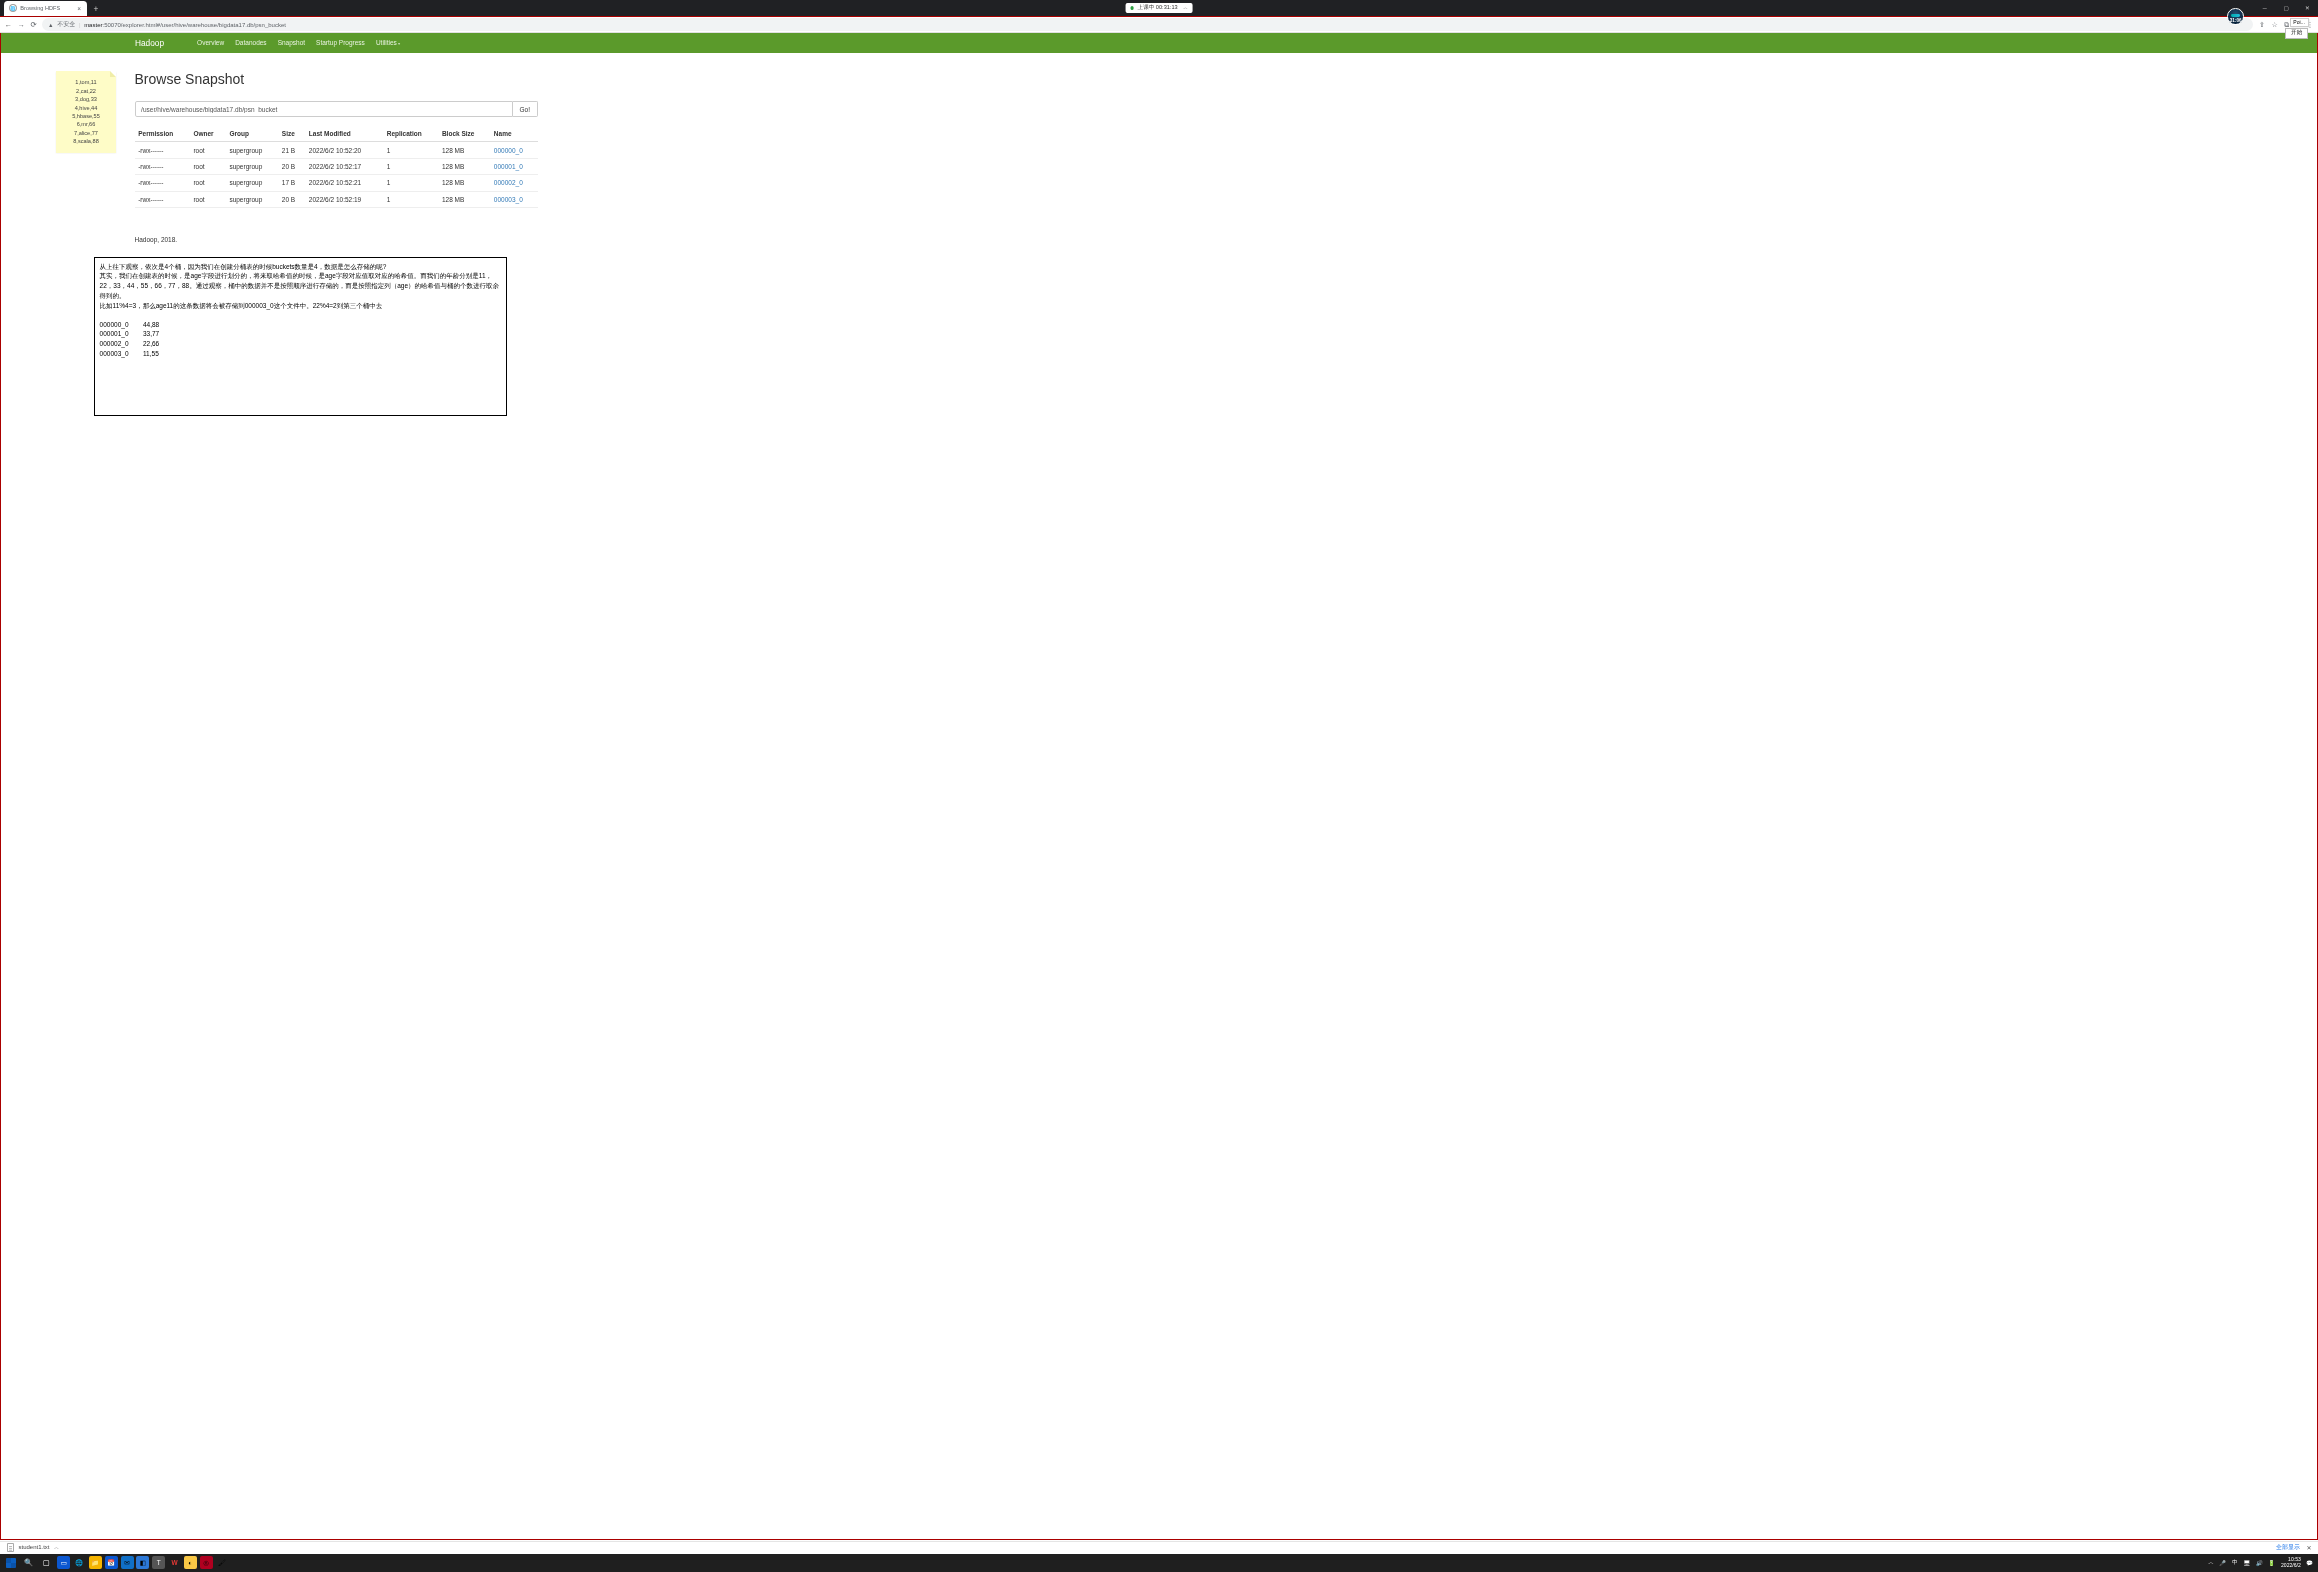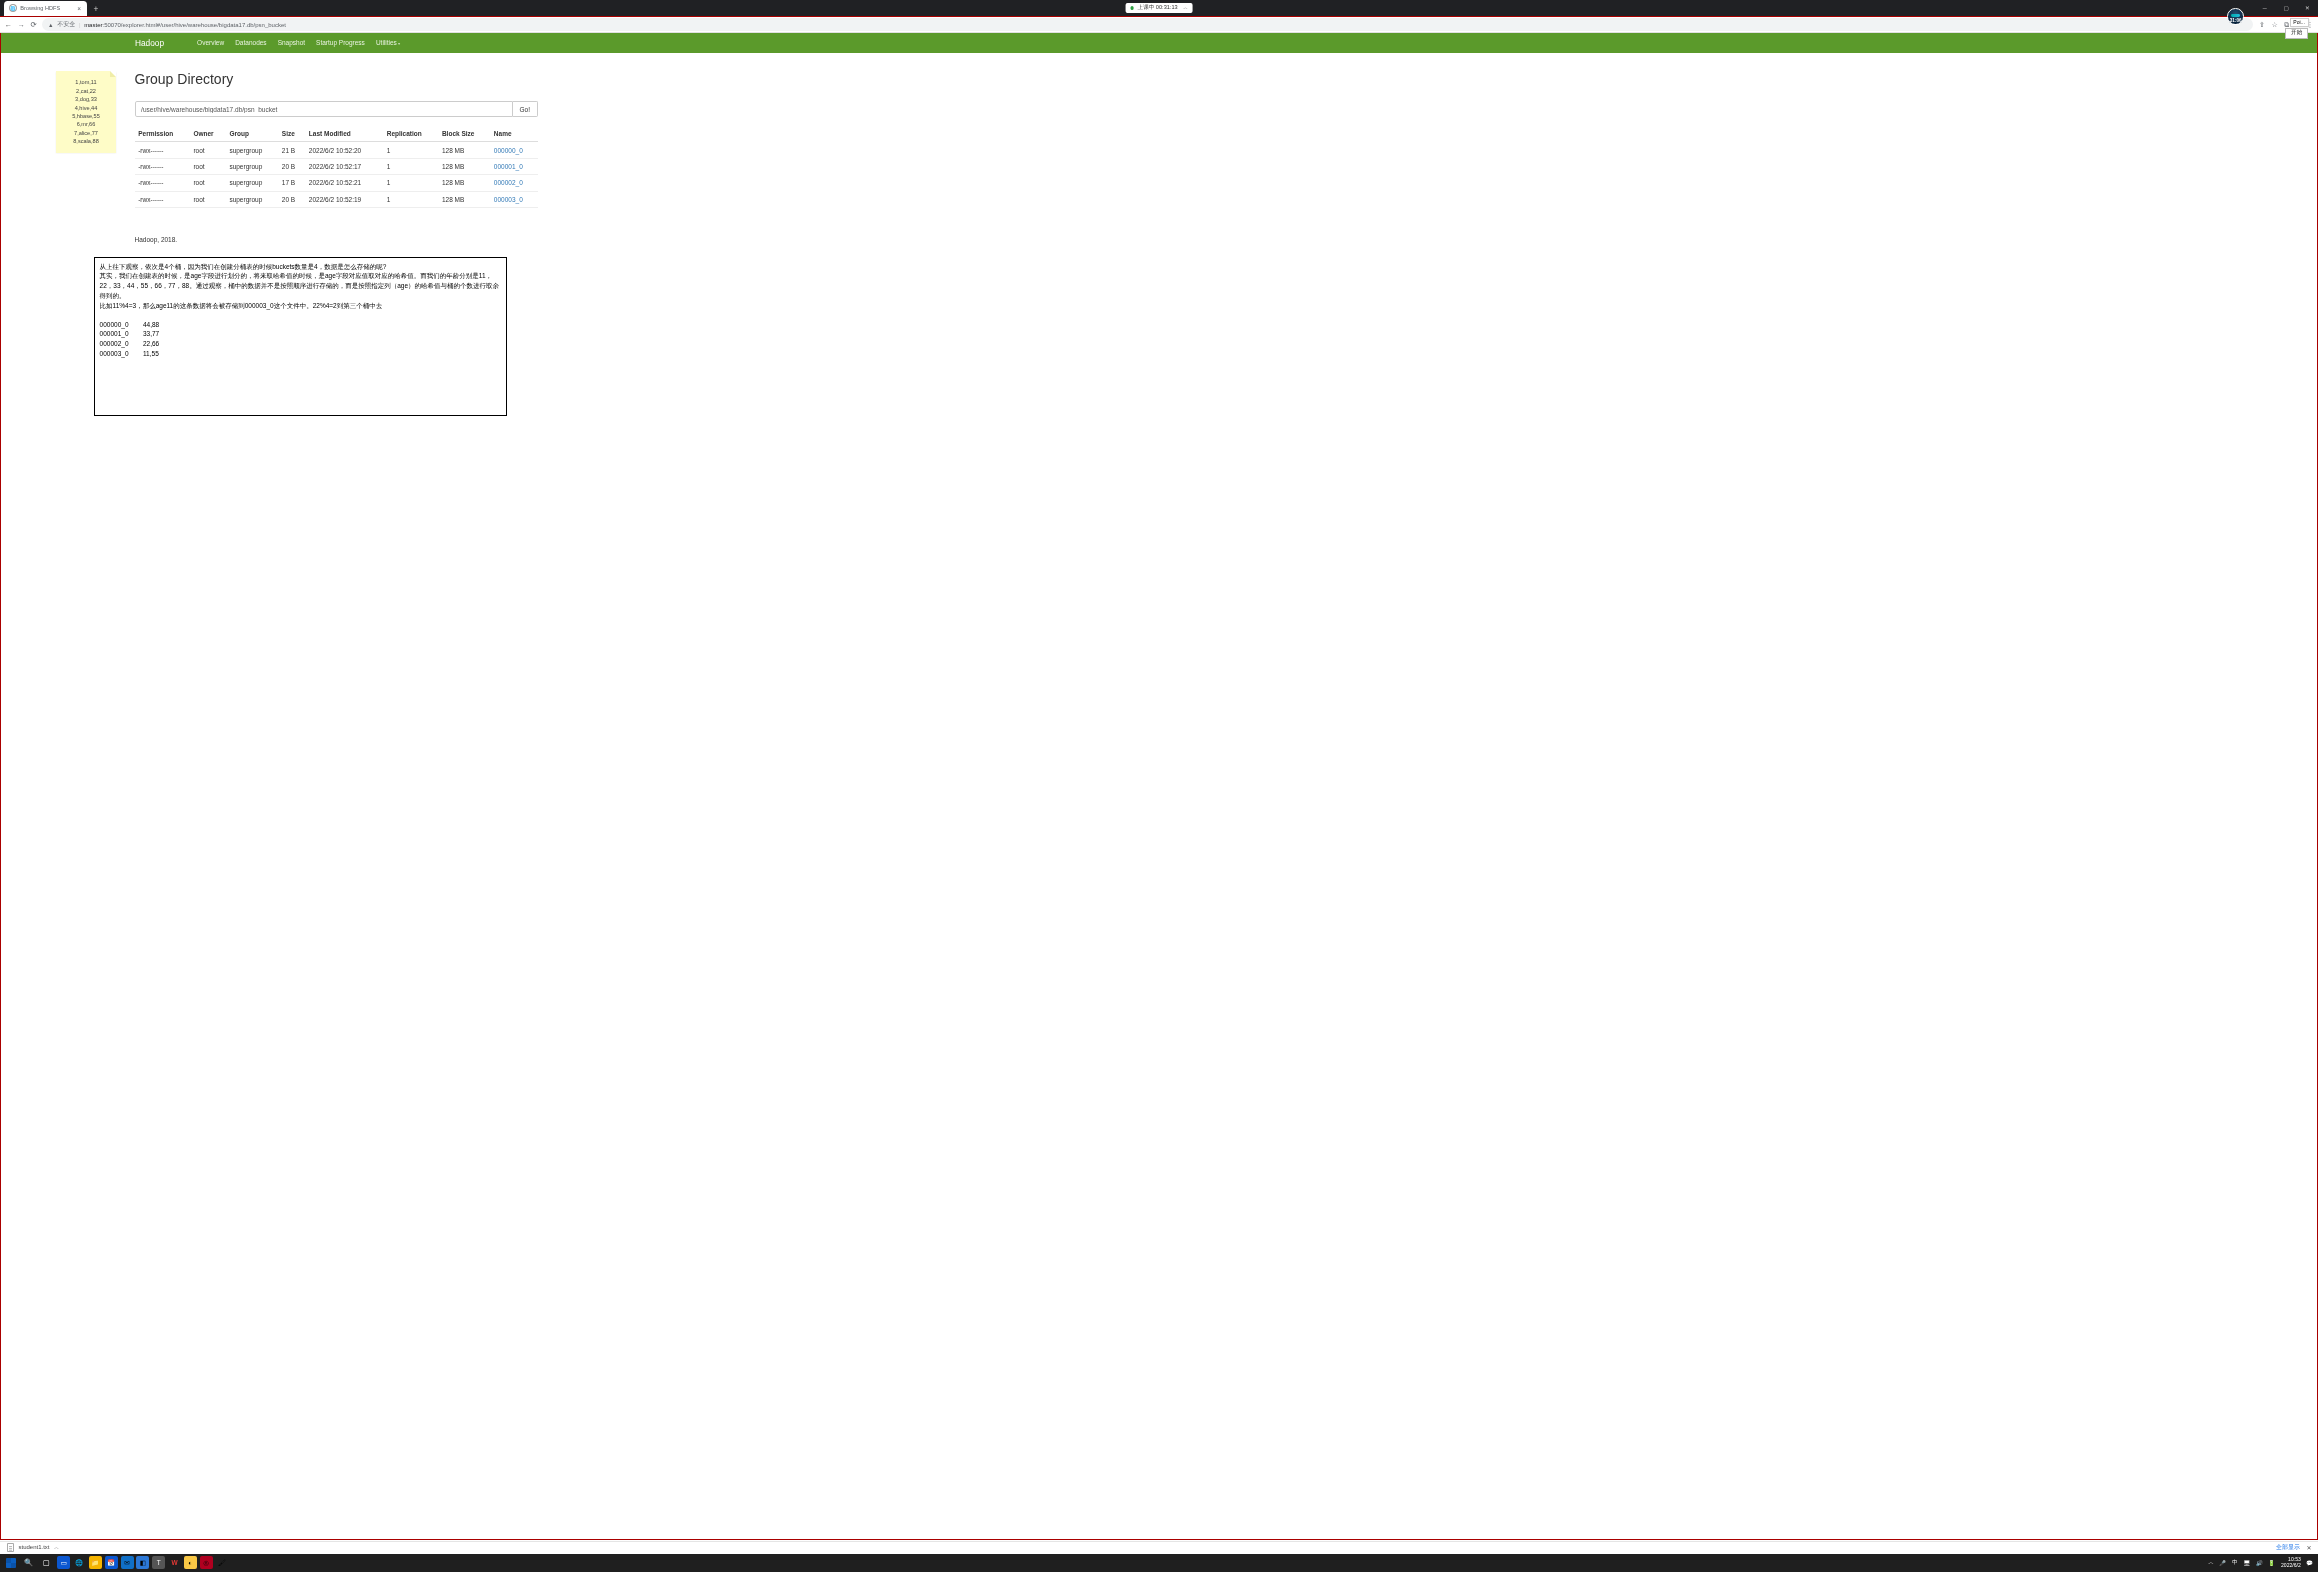--- a/index.html
+++ b/index.html
@@ -235,21 +235,21 @@
       <div>2,cat,22</div>
       <div>3,dog,33</div>
       <div>4,hive,44</div>
       <div>5,hbase,55</div>
       <div>6,mr,66</div>
       <div>7,alice,77</div>
       <div>8,scala,88</div>
     </div>
 
     <div class="main">
-      <h1 class="page-title">Group Directory</h1>
+      <h1 class="page-title">Browse Snapshot</h1>
 
       <div class="path-row">
         <input class="path-input" value="/user/hive/warehouse/bigdata17.db/psn_bucket" style="">
         <button class="go-btn">Go!</button>
       </div>
 
       <table class="files">
         <thead>
           <tr>
             <th>Permission</th>

